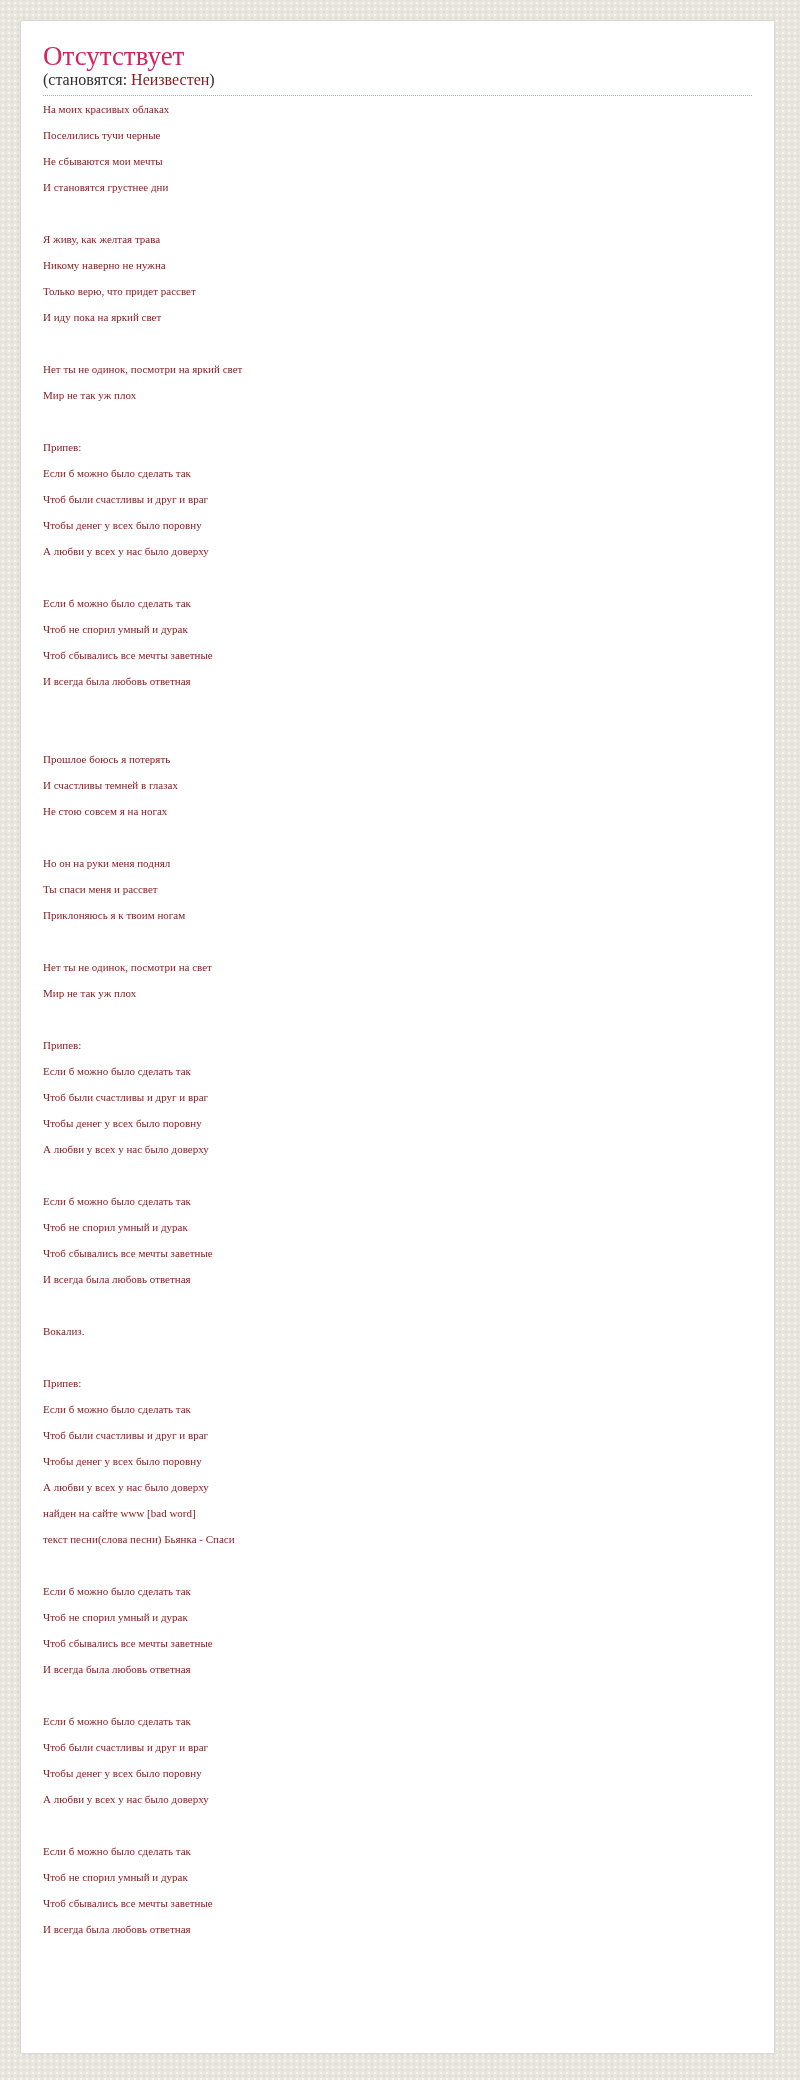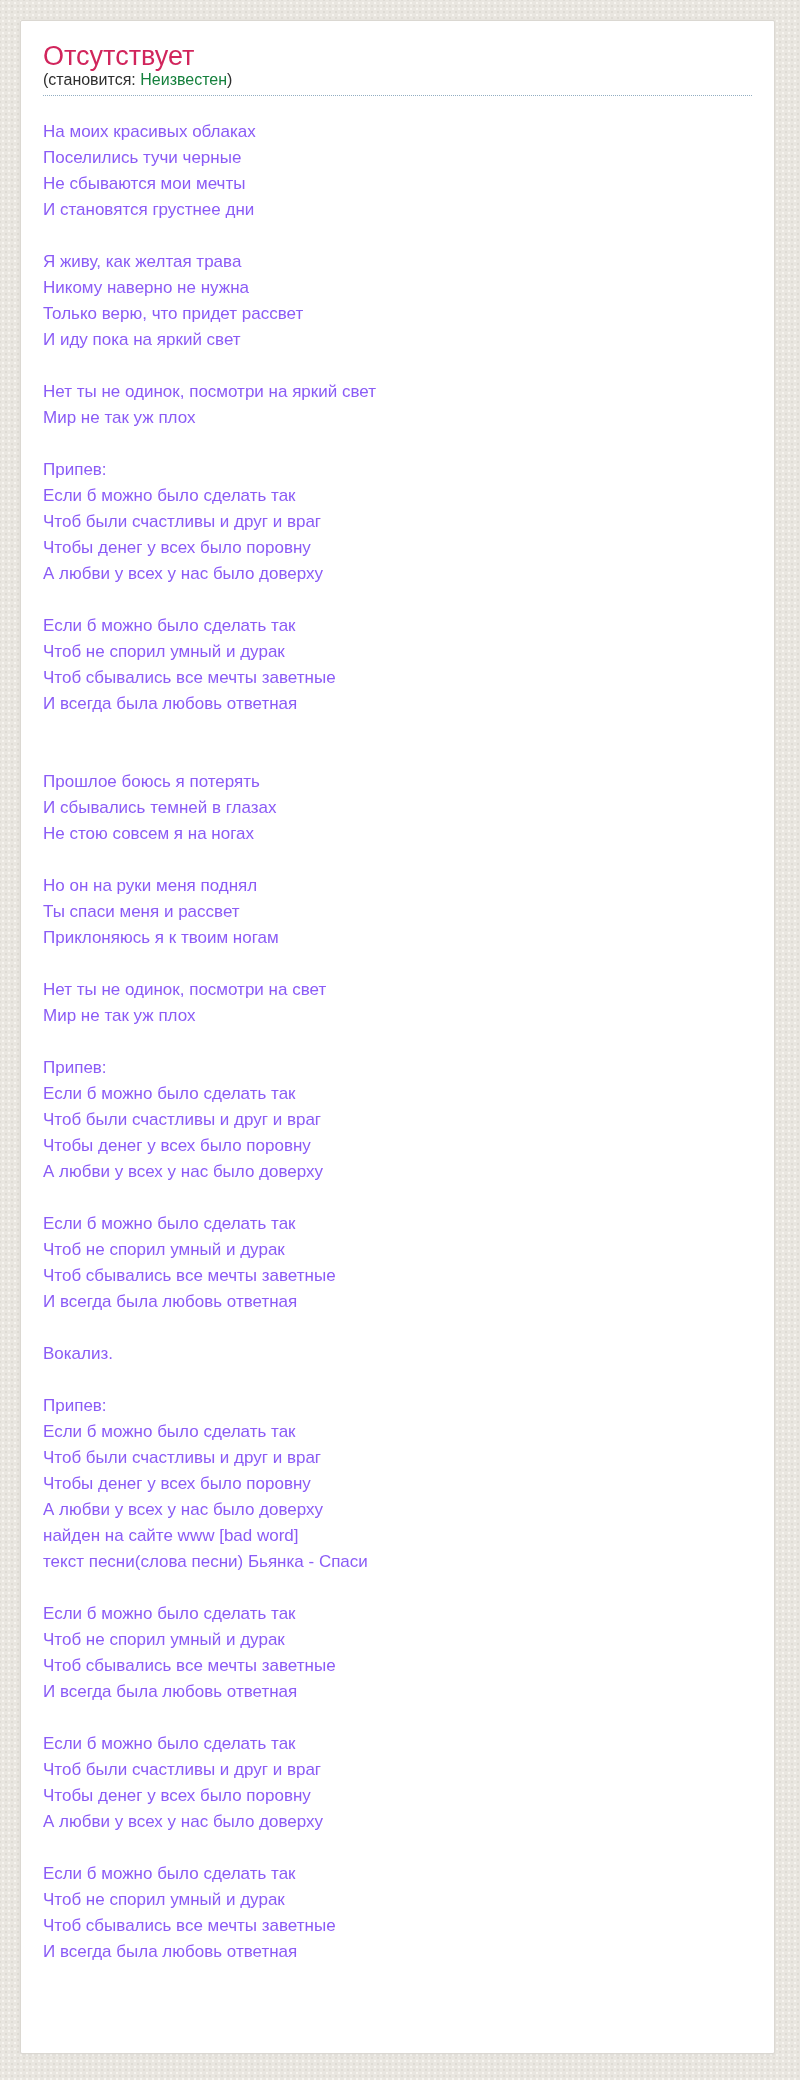--- a/index.html
+++ b/index.html
@@ -25,59 +25,60 @@
     width: 755px;
     min-height: 2034px;
     background: #ffffff;
     border: 1px solid #dbd8d2;
     border-radius: 2px;
     box-shadow: 0 1px 3px rgba(0,0,0,0.06);
     box-sizing: border-box;
   }
   .card-inner {
     padding: 20px 22px 22px 22px;
+    font-family: Liberation Serif, serif;
   }
   .song-title {
     margin: 0;
     font-size: 27px;
     line-height: 30px;
     font-weight: 400;
     color: #d1255c;
   }
   .artist-line {
     font-size: 16px;
     line-height: 18px;
     color: #2e2e2e;
     padding-bottom: 6px;
     border-bottom: 1px dotted #92aec2;
   }
   .artist-link {
-    color: #15803d;
+    color: #7f1d1d;
     text-decoration: none;
     cursor: pointer;
   }
   .lyrics-block {
-    margin-top: 23px;
-    font-size: 17px;
+    margin-top: 0;
+    font-size: 11px;
     line-height: 26px;
-    color: #8b5cf6;
+    color: #7f1d1d;
   }
   .lyric-line {
     white-space: pre;
   }
 </style>
 </head>
 <body>
 
 <div class="card">
   <div class="card-inner">
 
     <h1 class="song-title">Отсутствует</h1>
 
-    <div class="artist-line"><span>(становится: </span><a class="artist-link">Неизвестен</a><span>)</span></div>
+    <div class="artist-line"><span>(становятся: </span><a class="artist-link">Неизвестен</a><span>)</span></div>
 
     <div class="lyrics-block">
         <div class="lyric-line">На моих красивых облаках</div>
         <div class="lyric-line">Поселились тучи черные</div>
         <div class="lyric-line">Не сбываются мои мечты</div>
         <div class="lyric-line">И становятся грустнее дни</div>
         <div class="lyric-line">&nbsp;</div>
         <div class="lyric-line">Я живу, как желтая трава</div>
         <div class="lyric-line">Никому наверно не нужна</div>
         <div class="lyric-line">Только верю, что придет рассвет</div>
@@ -92,21 +93,21 @@
         <div class="lyric-line">Чтобы денег у всех было поровну</div>
         <div class="lyric-line">А любви у всех у нас было доверху</div>
         <div class="lyric-line">&nbsp;</div>
         <div class="lyric-line">Если б можно было сделать так</div>
         <div class="lyric-line">Чтоб не спорил умный и дурак</div>
         <div class="lyric-line">Чтоб сбывались все мечты заветные</div>
         <div class="lyric-line">И всегда была любовь ответная</div>
         <div class="lyric-line">&nbsp;</div>
         <div class="lyric-line">&nbsp;</div>
         <div class="lyric-line">Прошлое боюсь я потерять</div>
-        <div class="lyric-line">И сбывались темней в глазах</div>
+        <div class="lyric-line">И счастливы темней в глазах</div>
         <div class="lyric-line">Не стою совсем я на ногах</div>
         <div class="lyric-line">&nbsp;</div>
         <div class="lyric-line">Но он на руки меня поднял</div>
         <div class="lyric-line">Ты спаси меня и рассвет</div>
         <div class="lyric-line">Приклоняюсь я к твоим ногам</div>
         <div class="lyric-line">&nbsp;</div>
         <div class="lyric-line">Нет ты не одинок, посмотри на свет</div>
         <div class="lyric-line">Мир не так уж плох</div>
         <div class="lyric-line">&nbsp;</div>
         <div class="lyric-line">Припев:</div>

